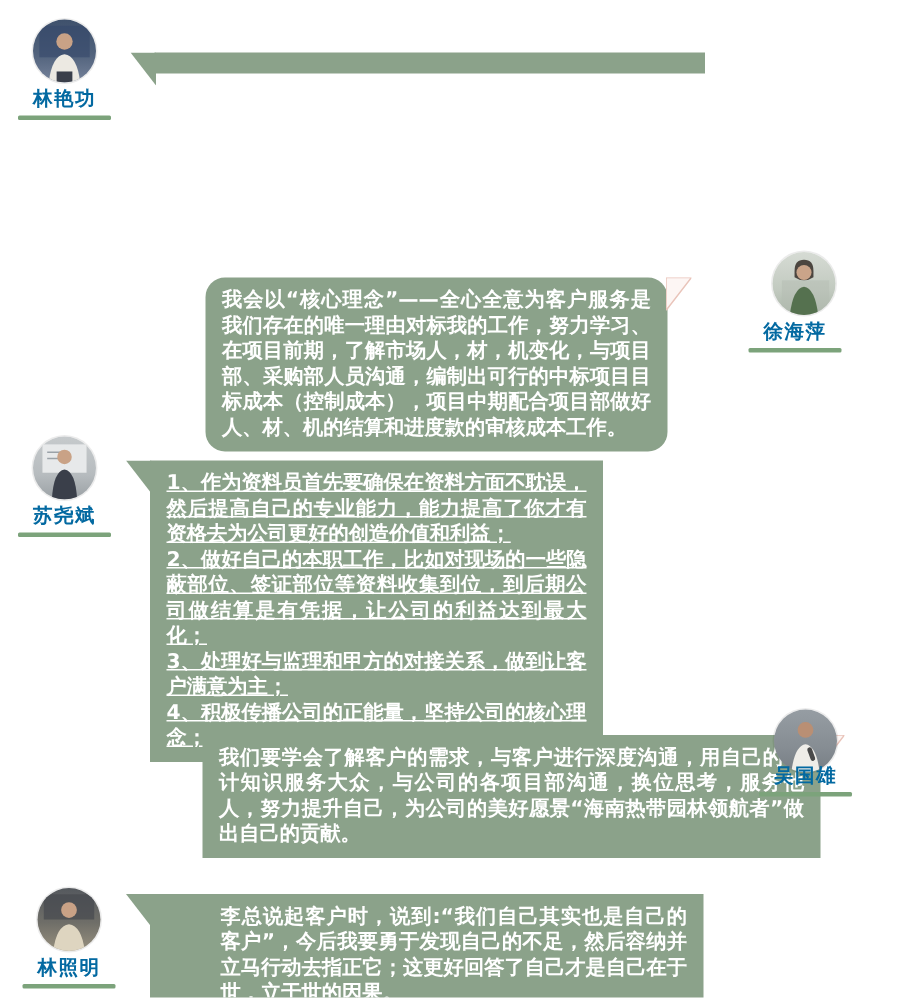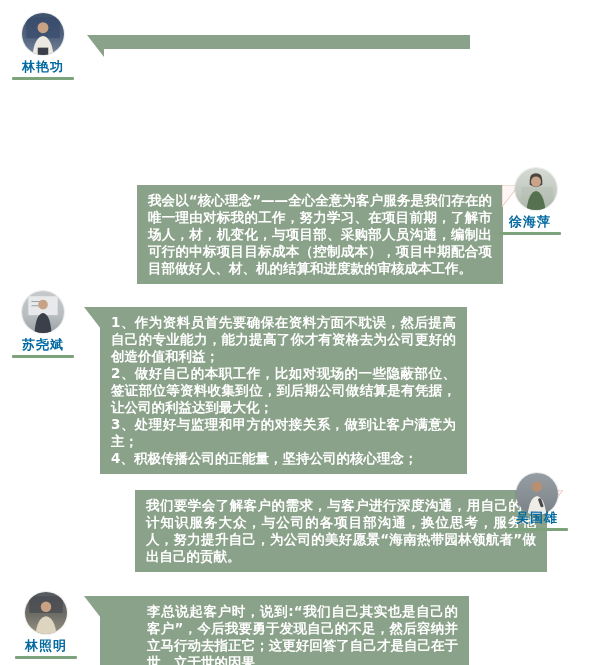--- a/index.html
+++ b/index.html
@@ -56,21 +56,21 @@
     <div class="underline"></div>
   </div>
   <div class="bubble" style="left:103px;top:35px;width:367px;">
     <svg class="tail tail-left" width="17" height="22">
       <polygon points="0,0 17,0 17,22" fill="#8ba28a"></polygon>
     </svg>
   </div>
 </div>
 
 <div class="msg">
-  <div class="bubble" style="left:137px;top:185px;width:366px;">
+  <div class="bubble" style="left:137px;top:185px;width:308px;border-radius:13px;">
     <svg class="tail tail-right" width="17" height="22">
       <polygon points="0,0 17,0 0,22" fill="#fdf6f4" stroke="#e9c4ba" stroke-width="1"></polygon>
     </svg>
     <span class="txt indent">我会以“核心理念”——全心全意为客户服务是我们存在的唯一理由对标我的工作，努力学习、在项目前期，了解市场人，材，机变化，与项目部、采购部人员沟通，编制出可行的中标项目目标成本（控制成本），项目中期配合项目部做好人、材、机的结算和进度款的审核成本工作。</span>
   </div>
   <div class="avatar av2" style="left:515px;top:168px;">
     <svg viewBox="0 0 40 40">
       <rect x="6" y="18" width="30" height="22" fill="#b3bcb1" opacity="0.5"></rect>
       <path d="M14 12 Q14 5 20 5 Q26 5 26 12 L26 16 Q20 20 14 16 Z" fill="#4c4640"></path>
       <circle cx="20" cy="13" r="4.8" fill="#caa489"></circle>
@@ -90,21 +90,21 @@
       <line x1="9" y1="10" x2="22" y2="10" stroke="#9aa2a8" stroke-width="1"></line>
       <line x1="9" y1="14" x2="18" y2="14" stroke="#9aa2a8" stroke-width="1"></line>
       <circle cx="20" cy="13" r="4.6" fill="#c9a286"></circle>
       <path d="M12 40 Q13 22 20 21 Q27 22 28 40 Z" fill="#3a3f4a"></path>
     </svg>
   </div>
   <div class="namewrap" style="left:0px;top:337px;">
     <span class="name">苏尧斌</span>
     <div class="underline"></div>
   </div>
-  <div class="bubble" style="left:100px;top:307px;width:367px;">
+  <div class="bubble" style="left:100px;top:307px;width:302px;text-decoration:underline;">
     <svg class="tail tail-left" width="17" height="22">
       <polygon points="0,0 17,0 17,22" fill="#8ba28a"></polygon>
     </svg>
     <span class="txt">1、作为资料员首先要确保在资料方面不耽误，然后提高自己的专业能力，能力提高了你才有资格去为公司更好的创造价值和利益；
 2、做好自己的本职工作，比如对现场的一些隐蔽部位、签证部位等资料收集到位，到后期公司做结算是有凭据，让公司的利益达到最大化；
 3、处理好与监理和甲方的对接关系，做到让客户满意为主；
 4、积极传播公司的正能量，坚持公司的核心理念；</span>
   </div>
 </div>
 

